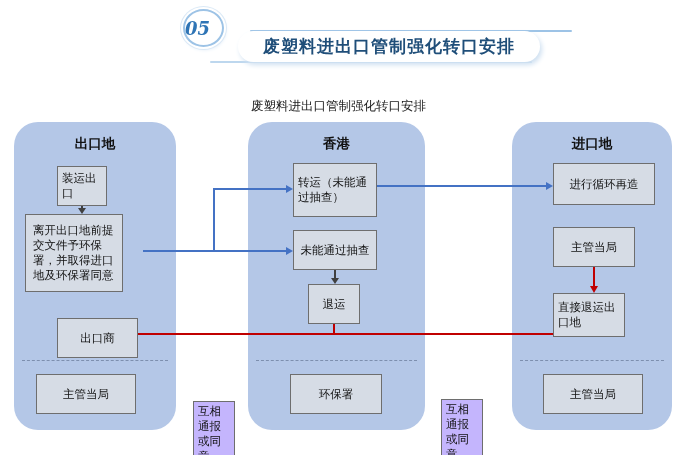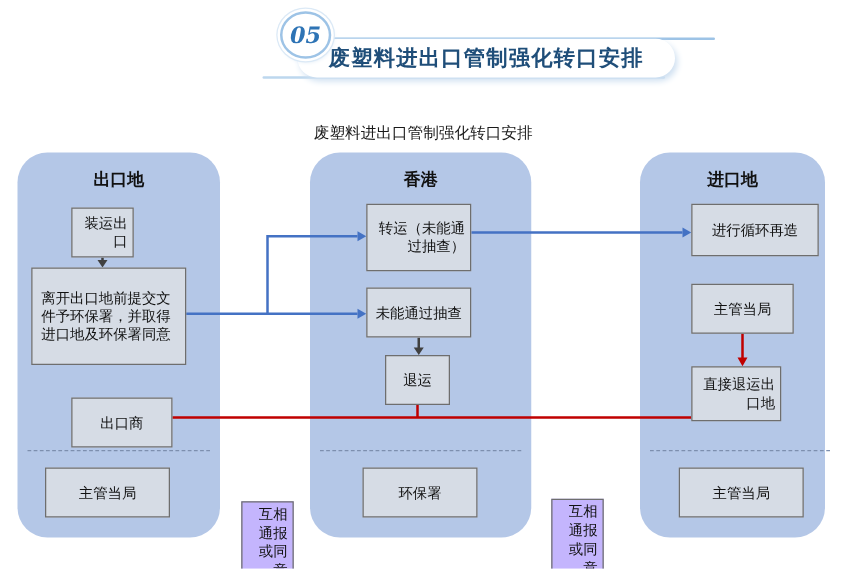--- a/index.html
+++ b/index.html
@@ -9,42 +9,42 @@
   .abs { position:absolute; }
 
   
   .tline-top { left:250px; top:30px; width:322px; height:2px; background:#9dc3e6; border-radius:2px; }
   .tline-bot { left:210px; top:61px; width:322px; height:2px; background:#bdd7ee; border-radius:2px; }
   .title-banner { left:238px; top:31px; width:302px; height:31px; background:#ffffff; border-radius:16px;
                   box-shadow:2px 3px 5px #cfe0f1; display:flex; align-items:center; justify-content:center; z-index:2; }
   .title-text { font-size:17px; font-weight:bold; color:#1f4e79; letter-spacing:1px; white-space:nowrap; }
   .badge { left:183px; top:9px; width:41px; height:38px; background:#ffffff; border:2px solid #9dc3e6;
            border-radius:50%; box-shadow:0 0 0 2px #ffffff, 0 0 0 3px #dbe9f6, 1px 2px 4px #cfe0f1;
-           display:flex; align-items:center; justify-content:center; z-index:3;margin-left:41px; }
+           display:flex; align-items:center; z-index:3; }
   .badge-num { font-family:"DejaVu Serif","Liberation Serif",serif; font-style:italic; font-weight:bold;
                font-size:18px; color:#2e74b5; }
   .subtitle { left:0; top:98px; width:677px; text-align:center; font-size:12.5px; color:#1a1a1a; }
 
   
   .col { background:#b4c7e7; border-radius:24px; z-index:0; }
   .col-left  { left:14px;  top:122px; width:162px; height:308px; }
   .col-mid   { left:248px; top:122px; width:177px; height:308px; }
-  .col-right { left:512px; top:122px; width:148px; height:308px; }
+  .col-right { left:512px; top:122px; width:160px; height:308px; }
   .col-title { position:absolute; top:13px; left:0; width:100%; text-align:center;
                font-size:13.5px; font-weight:600; color:#111111; }
   .dash { height:0; border-top:1px dashed #7d8fae; z-index:1; }
   .dash-l { left:22px;  top:360px; width:146px; }
   .dash-m { left:256px; top:360px; width:161px; }
   .dash-r { left:520px; top:360px; width:144px; }
 
   
   .box { background:#d6dce5; border:1px solid #6e6e6e; color:#111111; font-size:11.5px; line-height:1.3;
-         display:flex; align-items:center; justify-content:center; text-align:right; padding:19px 4px; z-index:2; }
+         display:flex; align-items:center; justify-content:center; text-align:left; padding:19px 4px; z-index:2; }
   .b-ship        { left:57px;  top:166px; width:50px;  height:40px; }
-  .b-submit      { left:25px;  top:214px; width:124px; height:78px; text-align:left; padding:18px 7px; }
+  .b-submit      { left:25px;  top:214px; width:98px; height:78px; text-align:left; padding:18px 7px; }
   .b-exporter    { left:57px;  top:318px; width:81px;  height:30px; }
   .b-auth-l      { left:36px;  top:374px; width:100px; height:27px; }
   .b-transship   { left:293px; top:163px; width:84px;  height:54px; }
   .b-failcheck   { left:293px; top:230px; width:84px;  height:40px; }
   .b-return      { left:308px; top:284px; width:52px;  height:28px; }
   .b-epd         { left:290px; top:374px; width:92px;  height:27px; }
   .b-recycle     { left:553px; top:163px; width:102px;  height:42px; }
   .b-failimport  { left:553px; top:227px; width:82px;  height:30px; }
   .b-directret   { left:553px; top:293px; width:72px;  height:44px; }
   .b-auth-r      { left:543px; top:374px; width:100px; height:27px; }

